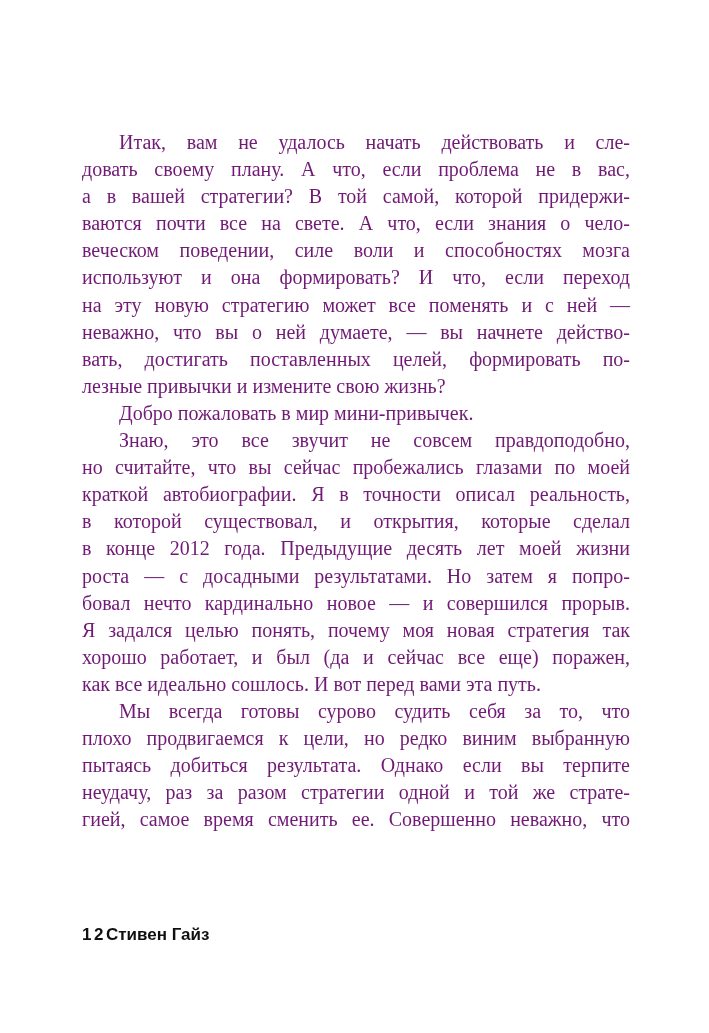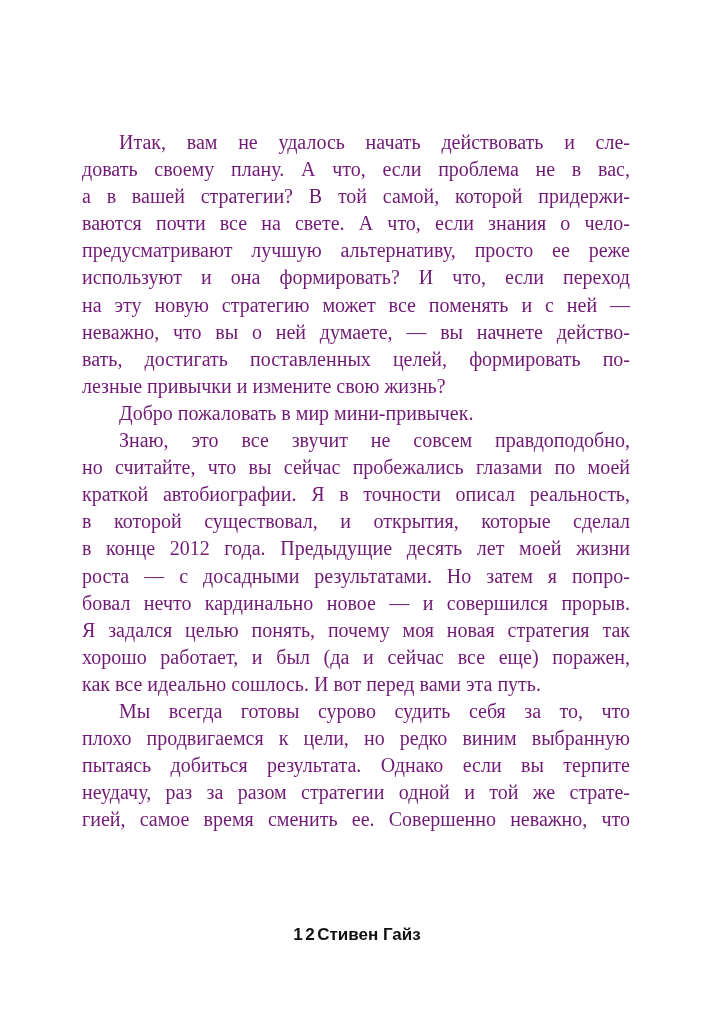--- a/index.html
+++ b/index.html
@@ -45,21 +45,21 @@
   .line.first {
     text-indent: 37px;
   }
   .footer {
     position: absolute;
     left: 82px;
     top: 924px;
     width: 550px;
     height: 22px;
     display: flex;
-    justify-content: center;
+    justify-content: flex-start;
     align-items: center;
     font-family: "Liberation Sans", "DejaVu Sans", sans-serif;
     font-weight: bold;
     font-size: 17px;
     color: #101010;
   }
   .page-num {
     letter-spacing: 2.5px;
   }
 </style>
@@ -68,21 +68,21 @@
 
 <div class="page">
 
   <div class="text-block">
 
     <div class="para">
       <div class="line first">Итак, вам не удалось начать действовать и сле-</div>
       <div class="line">довать своему плану. А что, если проблема не в вас,</div>
       <div class="line">а в вашей стратегии? В той самой, которой придержи-</div>
       <div class="line">ваются почти все на свете. А что, если знания о чело-</div>
-      <div class="line">предусматривают лучшую альтернативу, просто ее реже</div>
+      <div class="line">веческом поведении, силе воли и способностях мозга</div>
       <div class="line">используют и она формировать? И что, если переход</div>
       <div class="line">на эту новую стратегию может все поменять и с ней —</div>
       <div class="line">неважно, что вы о ней думаете, — вы начнете действо-</div>
       <div class="line">вать, достигать поставленных целей, формировать по-</div>
       <div class="line pl">лезные привычки и измените свою жизнь?</div>
     </div>
 
     <div class="para">
       <div class="line first pl">Добро пожаловать в мир мини-привычек.</div>
     </div>

